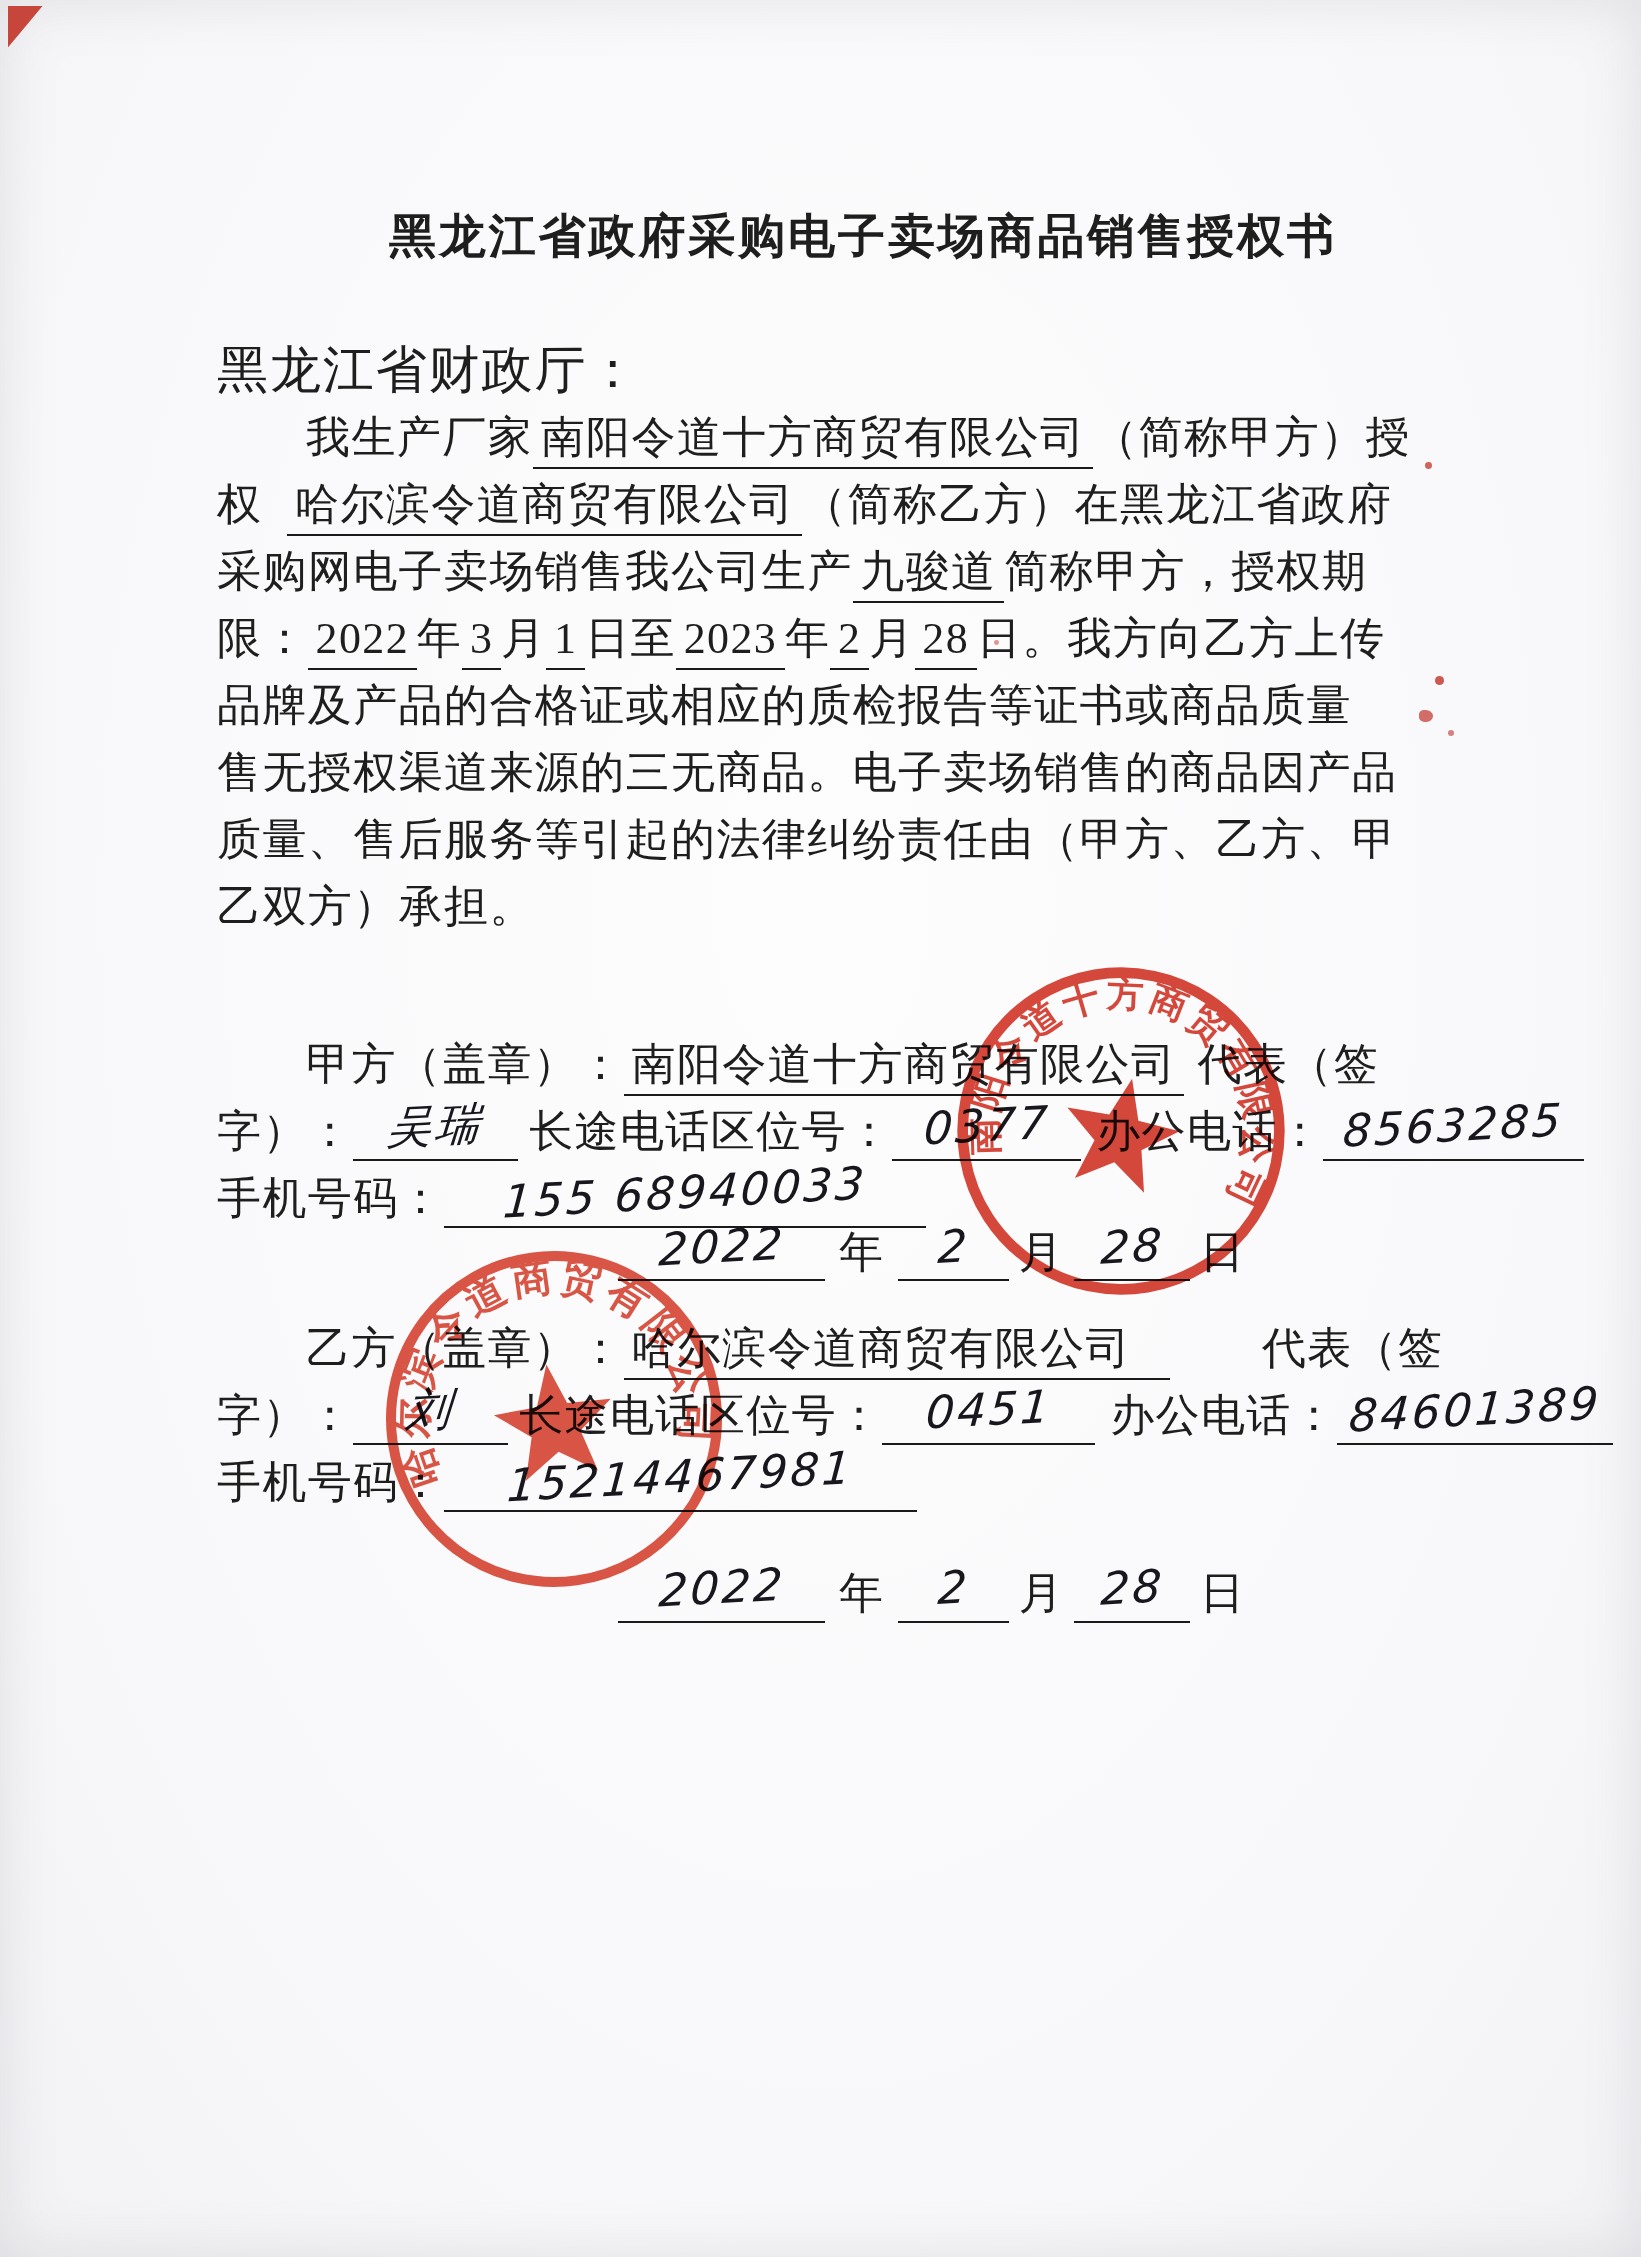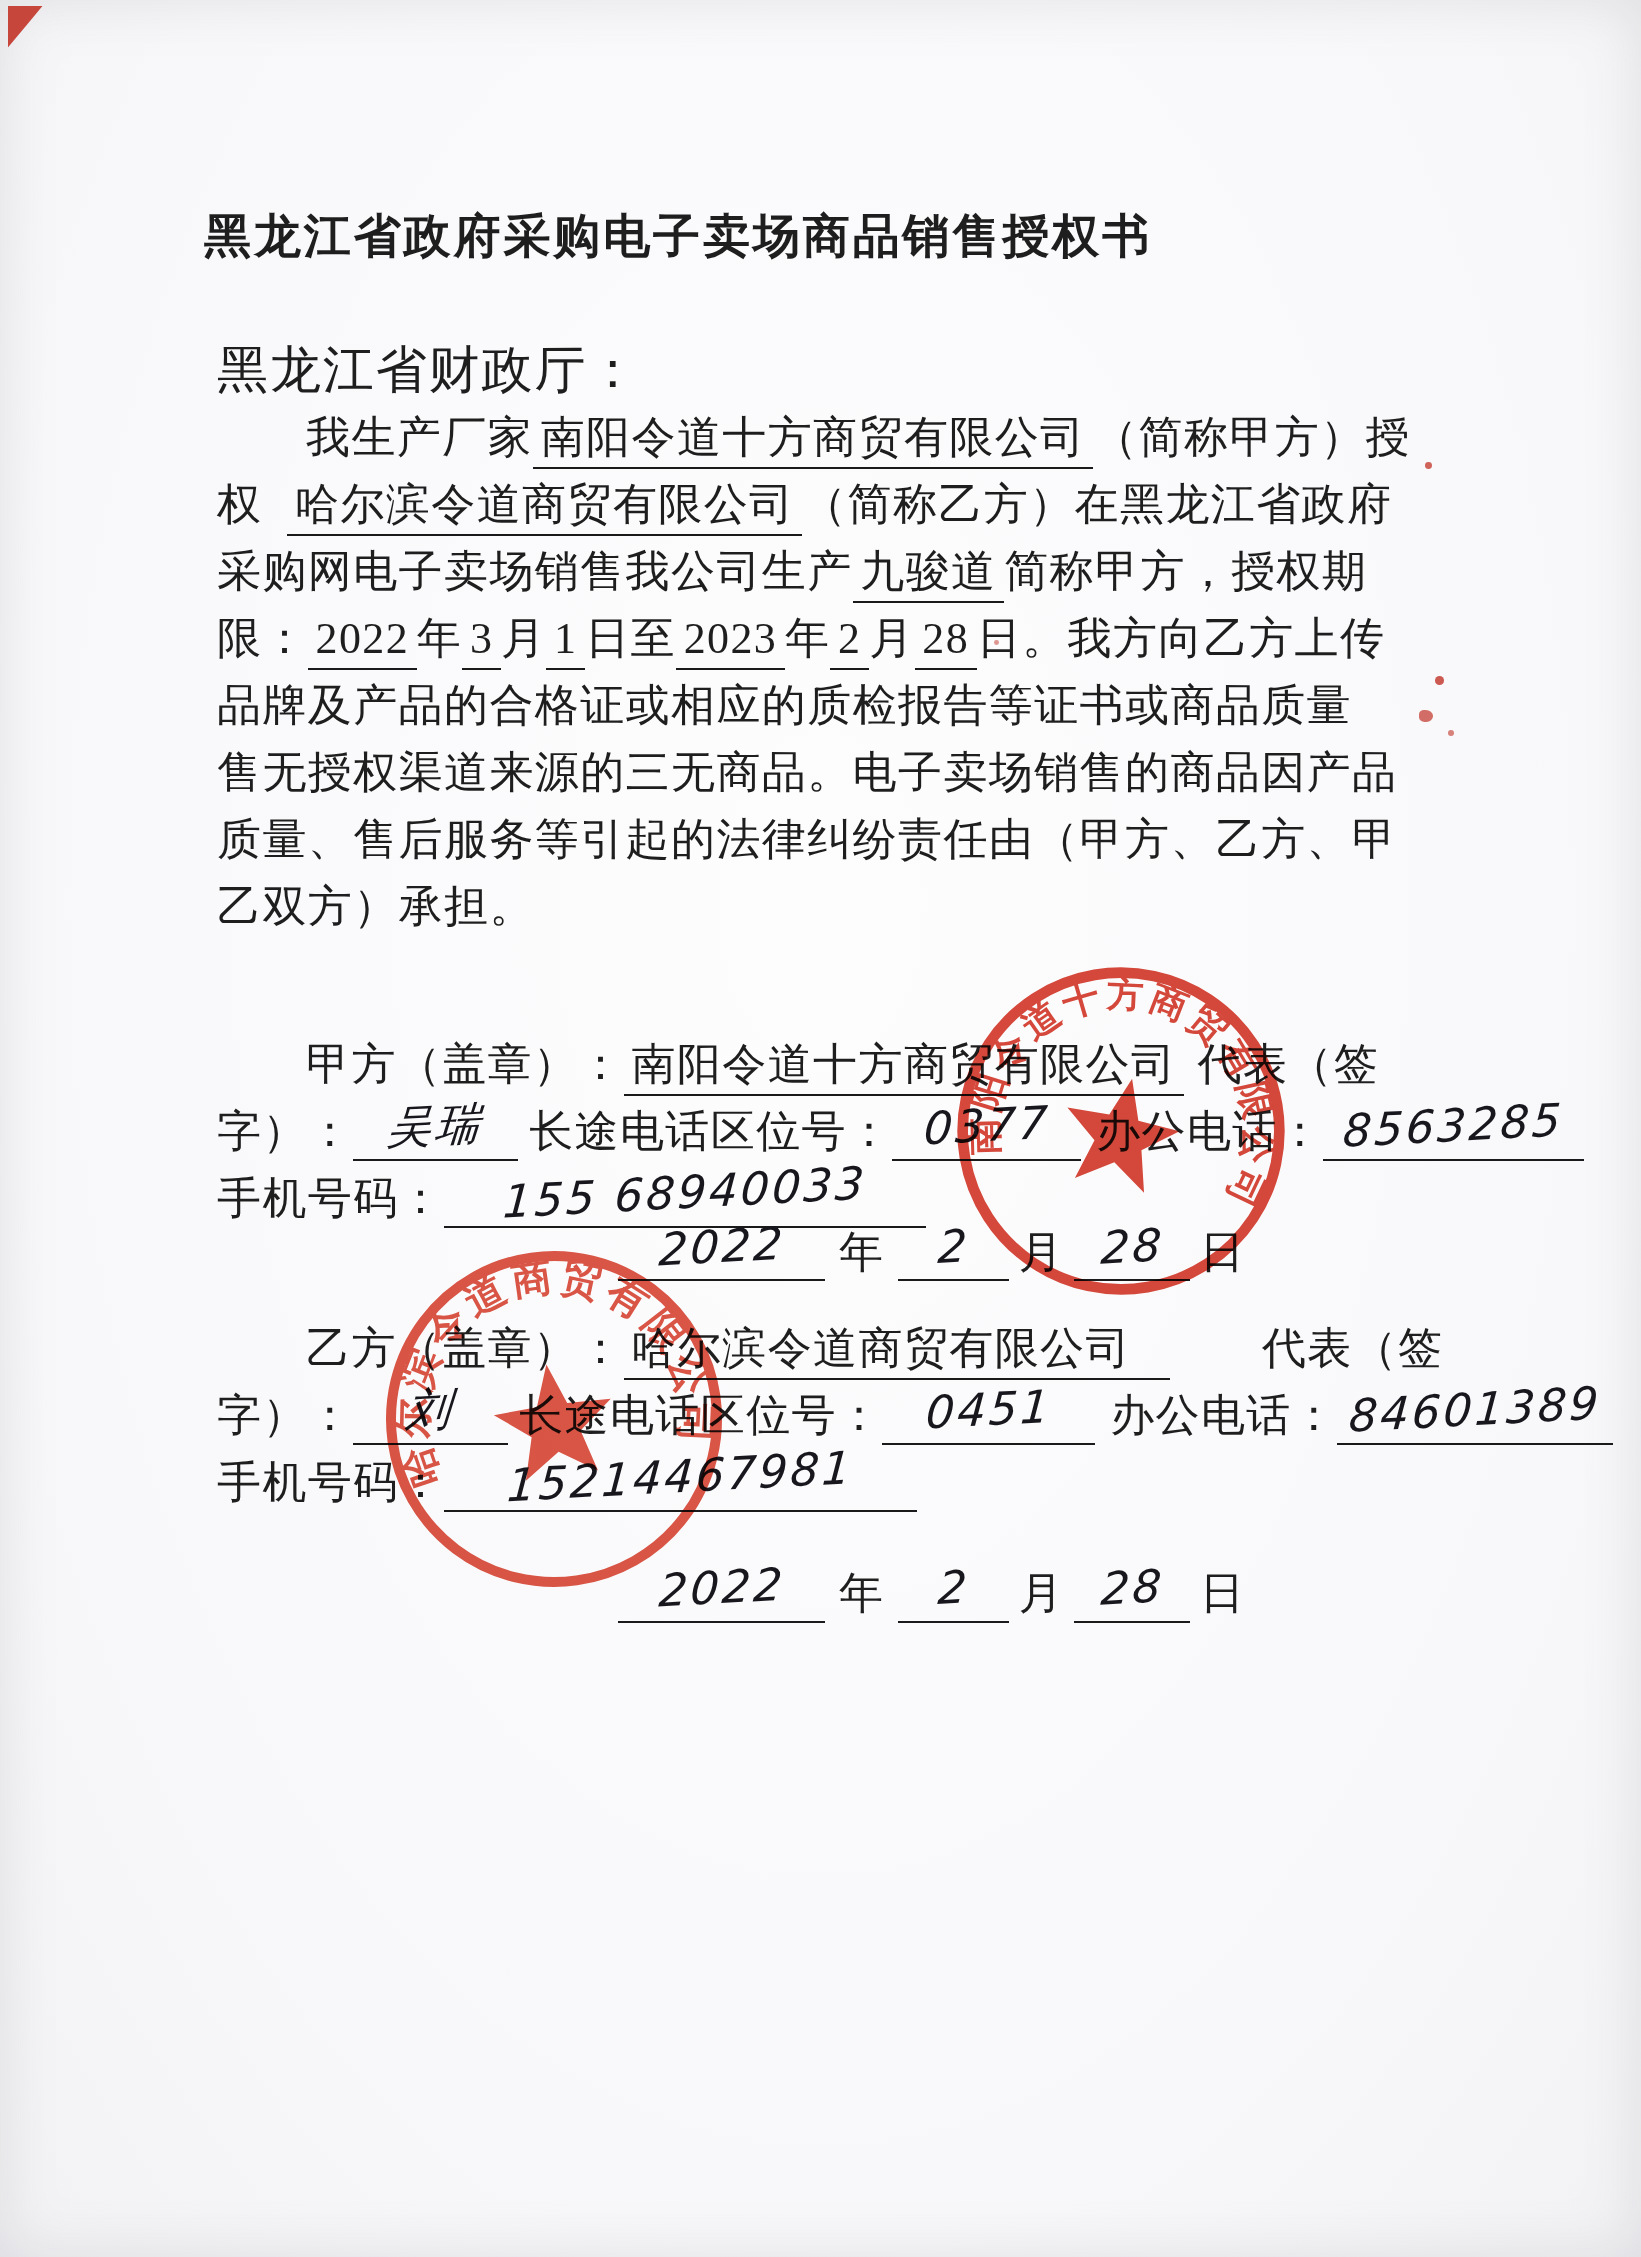--- a/index.html
+++ b/index.html
@@ -6,22 +6,22 @@
   .page {
     position:relative; width:1641px; height:2257px; margin:0 auto;
     background:#fbfbfd;
     background-image: radial-gradient(ellipse at 50% 40%, #fdfdfe 0%, #f8f8fa 70%, #f2f2f5 100%);
     box-shadow: inset 0 0 58px rgba(120,120,130,0.18);
     overflow:hidden;
     font-family:"Liberation Serif","DejaVu Serif",serif;
     color:#1e1e1e;
   }
   .doc-title {
-    position:absolute; left:204px; top:205px; width:1120px;
-    text-align:left; font-size:47px; font-weight:700; letter-spacing:2.9px;
+    position:absolute; left:217px; top:205px; width:1120px;
+    text-align:right; font-size:47px; font-weight:700; letter-spacing:2.9px;
   }
   .salutation {
     position:absolute; left:217px; top:336px; font-size:51px; letter-spacing:1.9px;
   }
   .block { position:absolute; left:217px; width:1168px; }
   .body-block  { top:404px; }
   .party-a-block { top:1031px; }
   .party-b-block { top:1315px; }
   .line { white-space:nowrap; line-height:67px; height:67px; font-size:44px; letter-spacing:1.4px; }
   .line.indent { padding-left:89px; }

